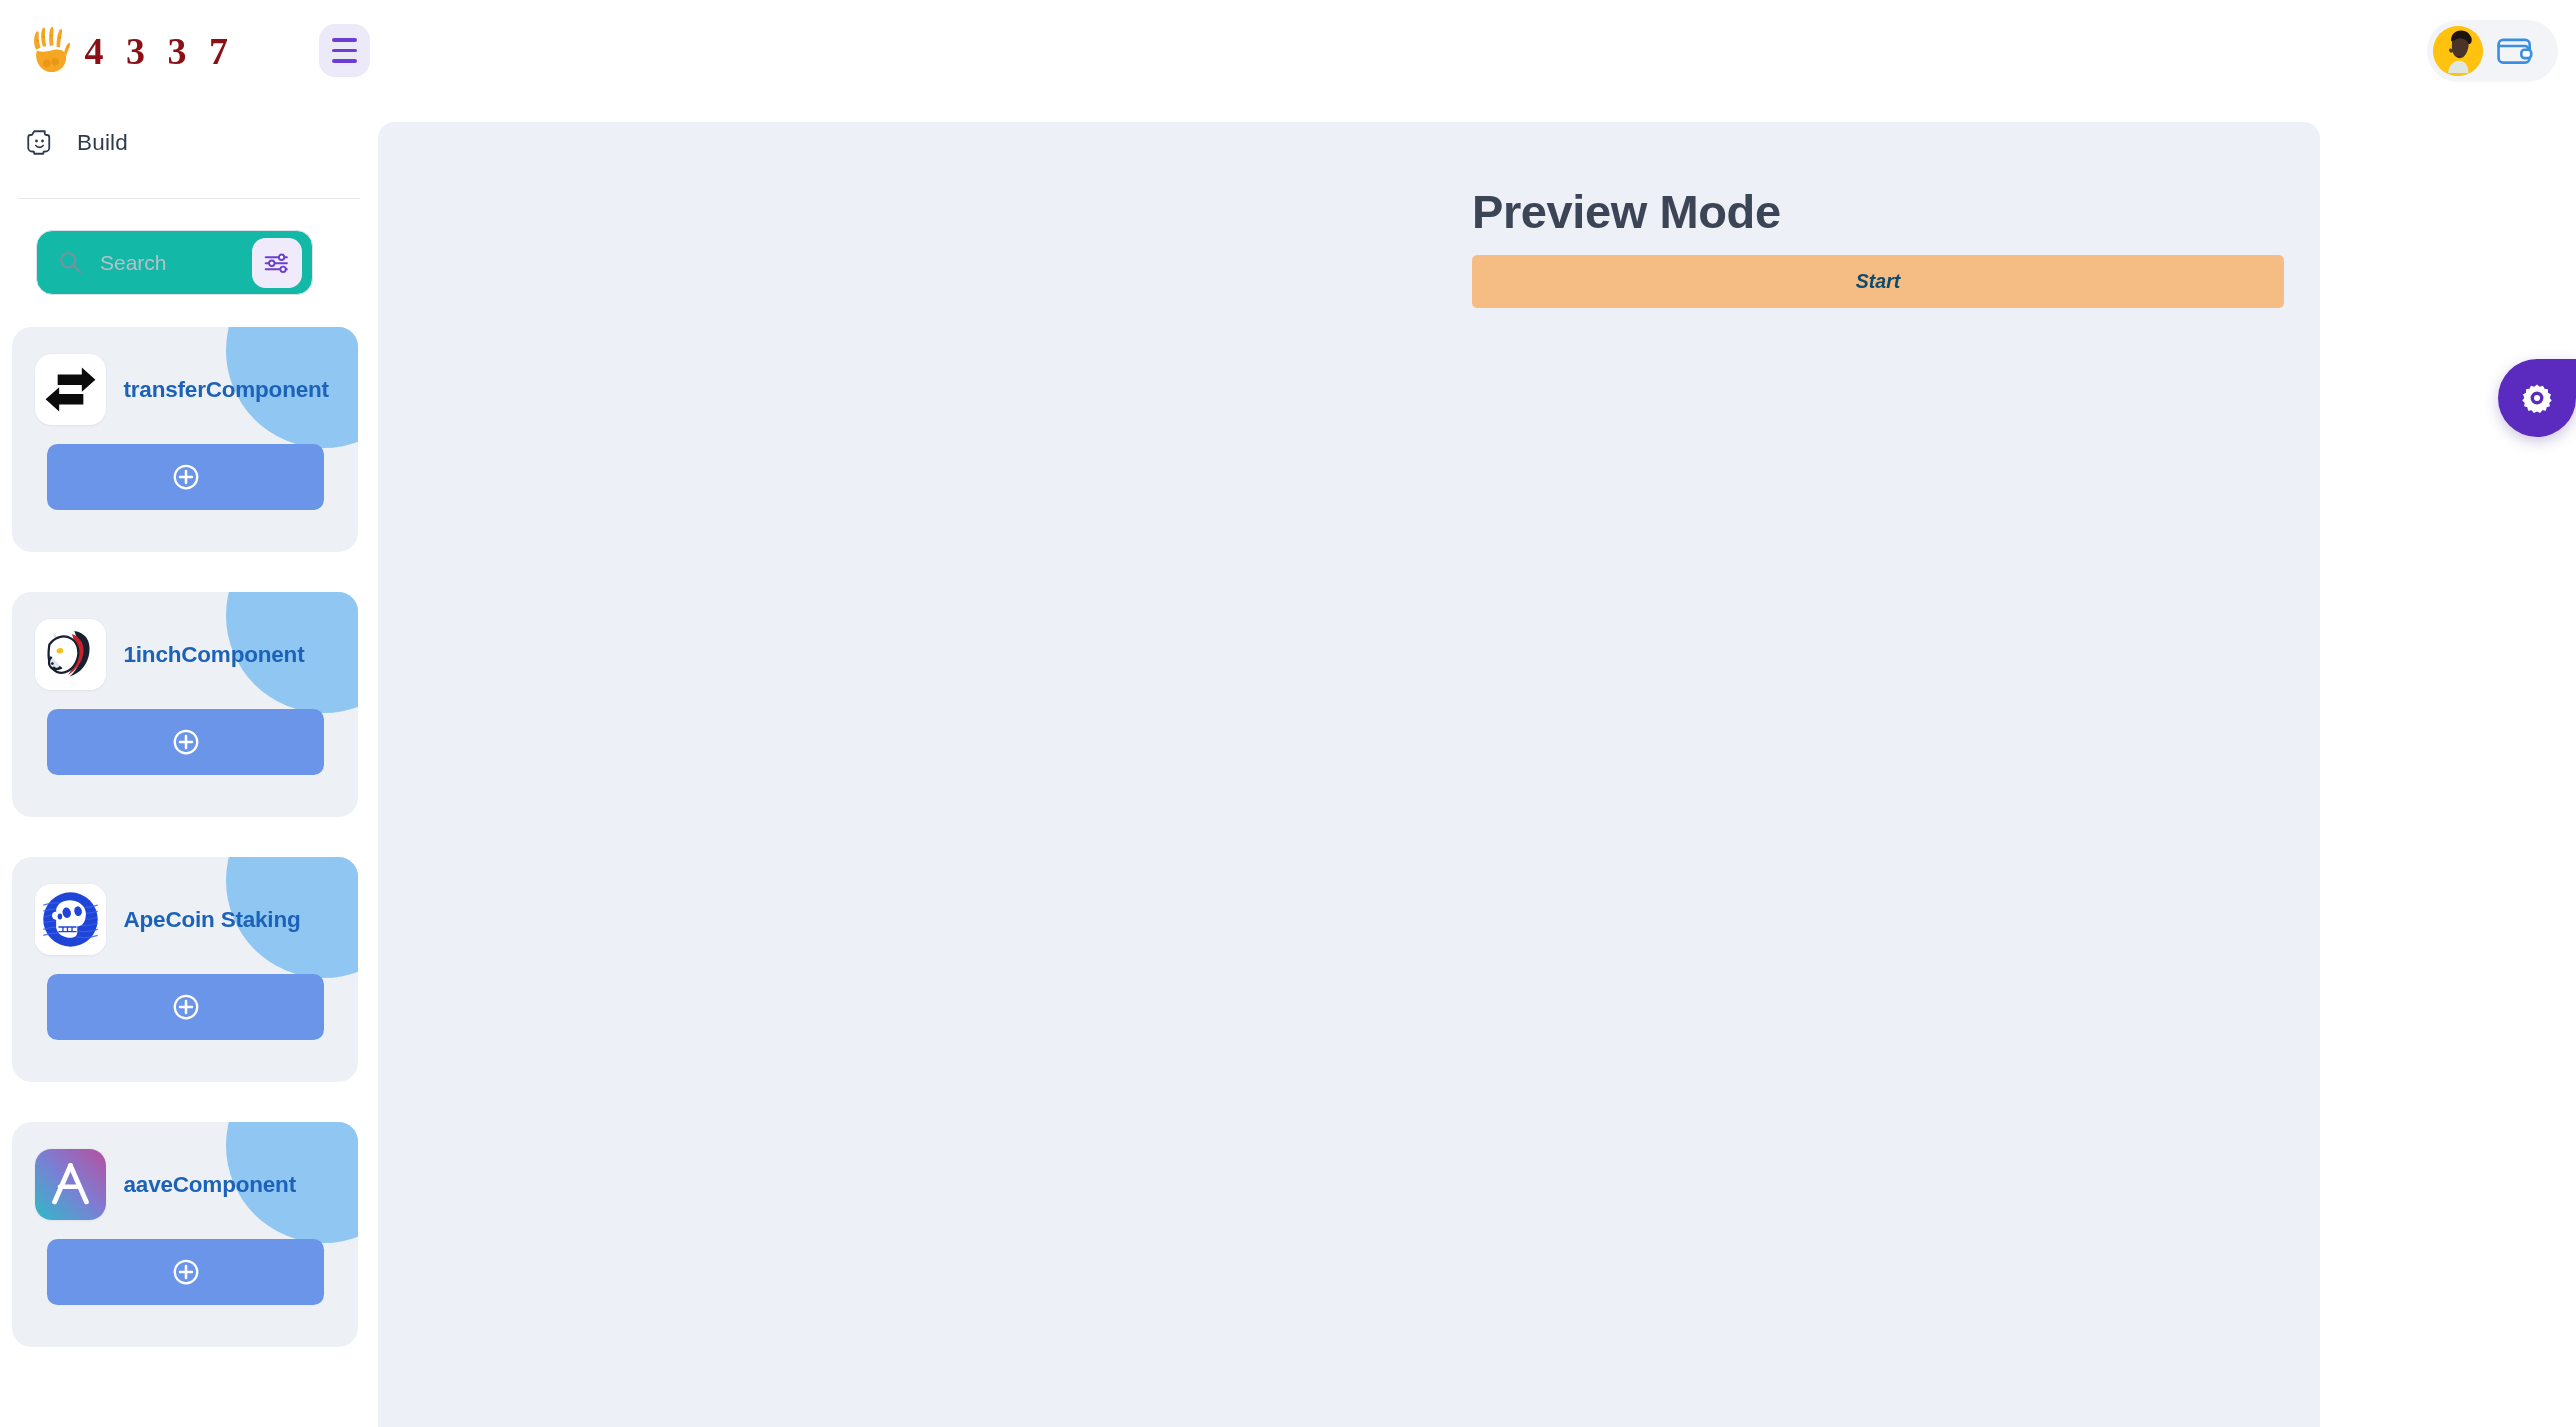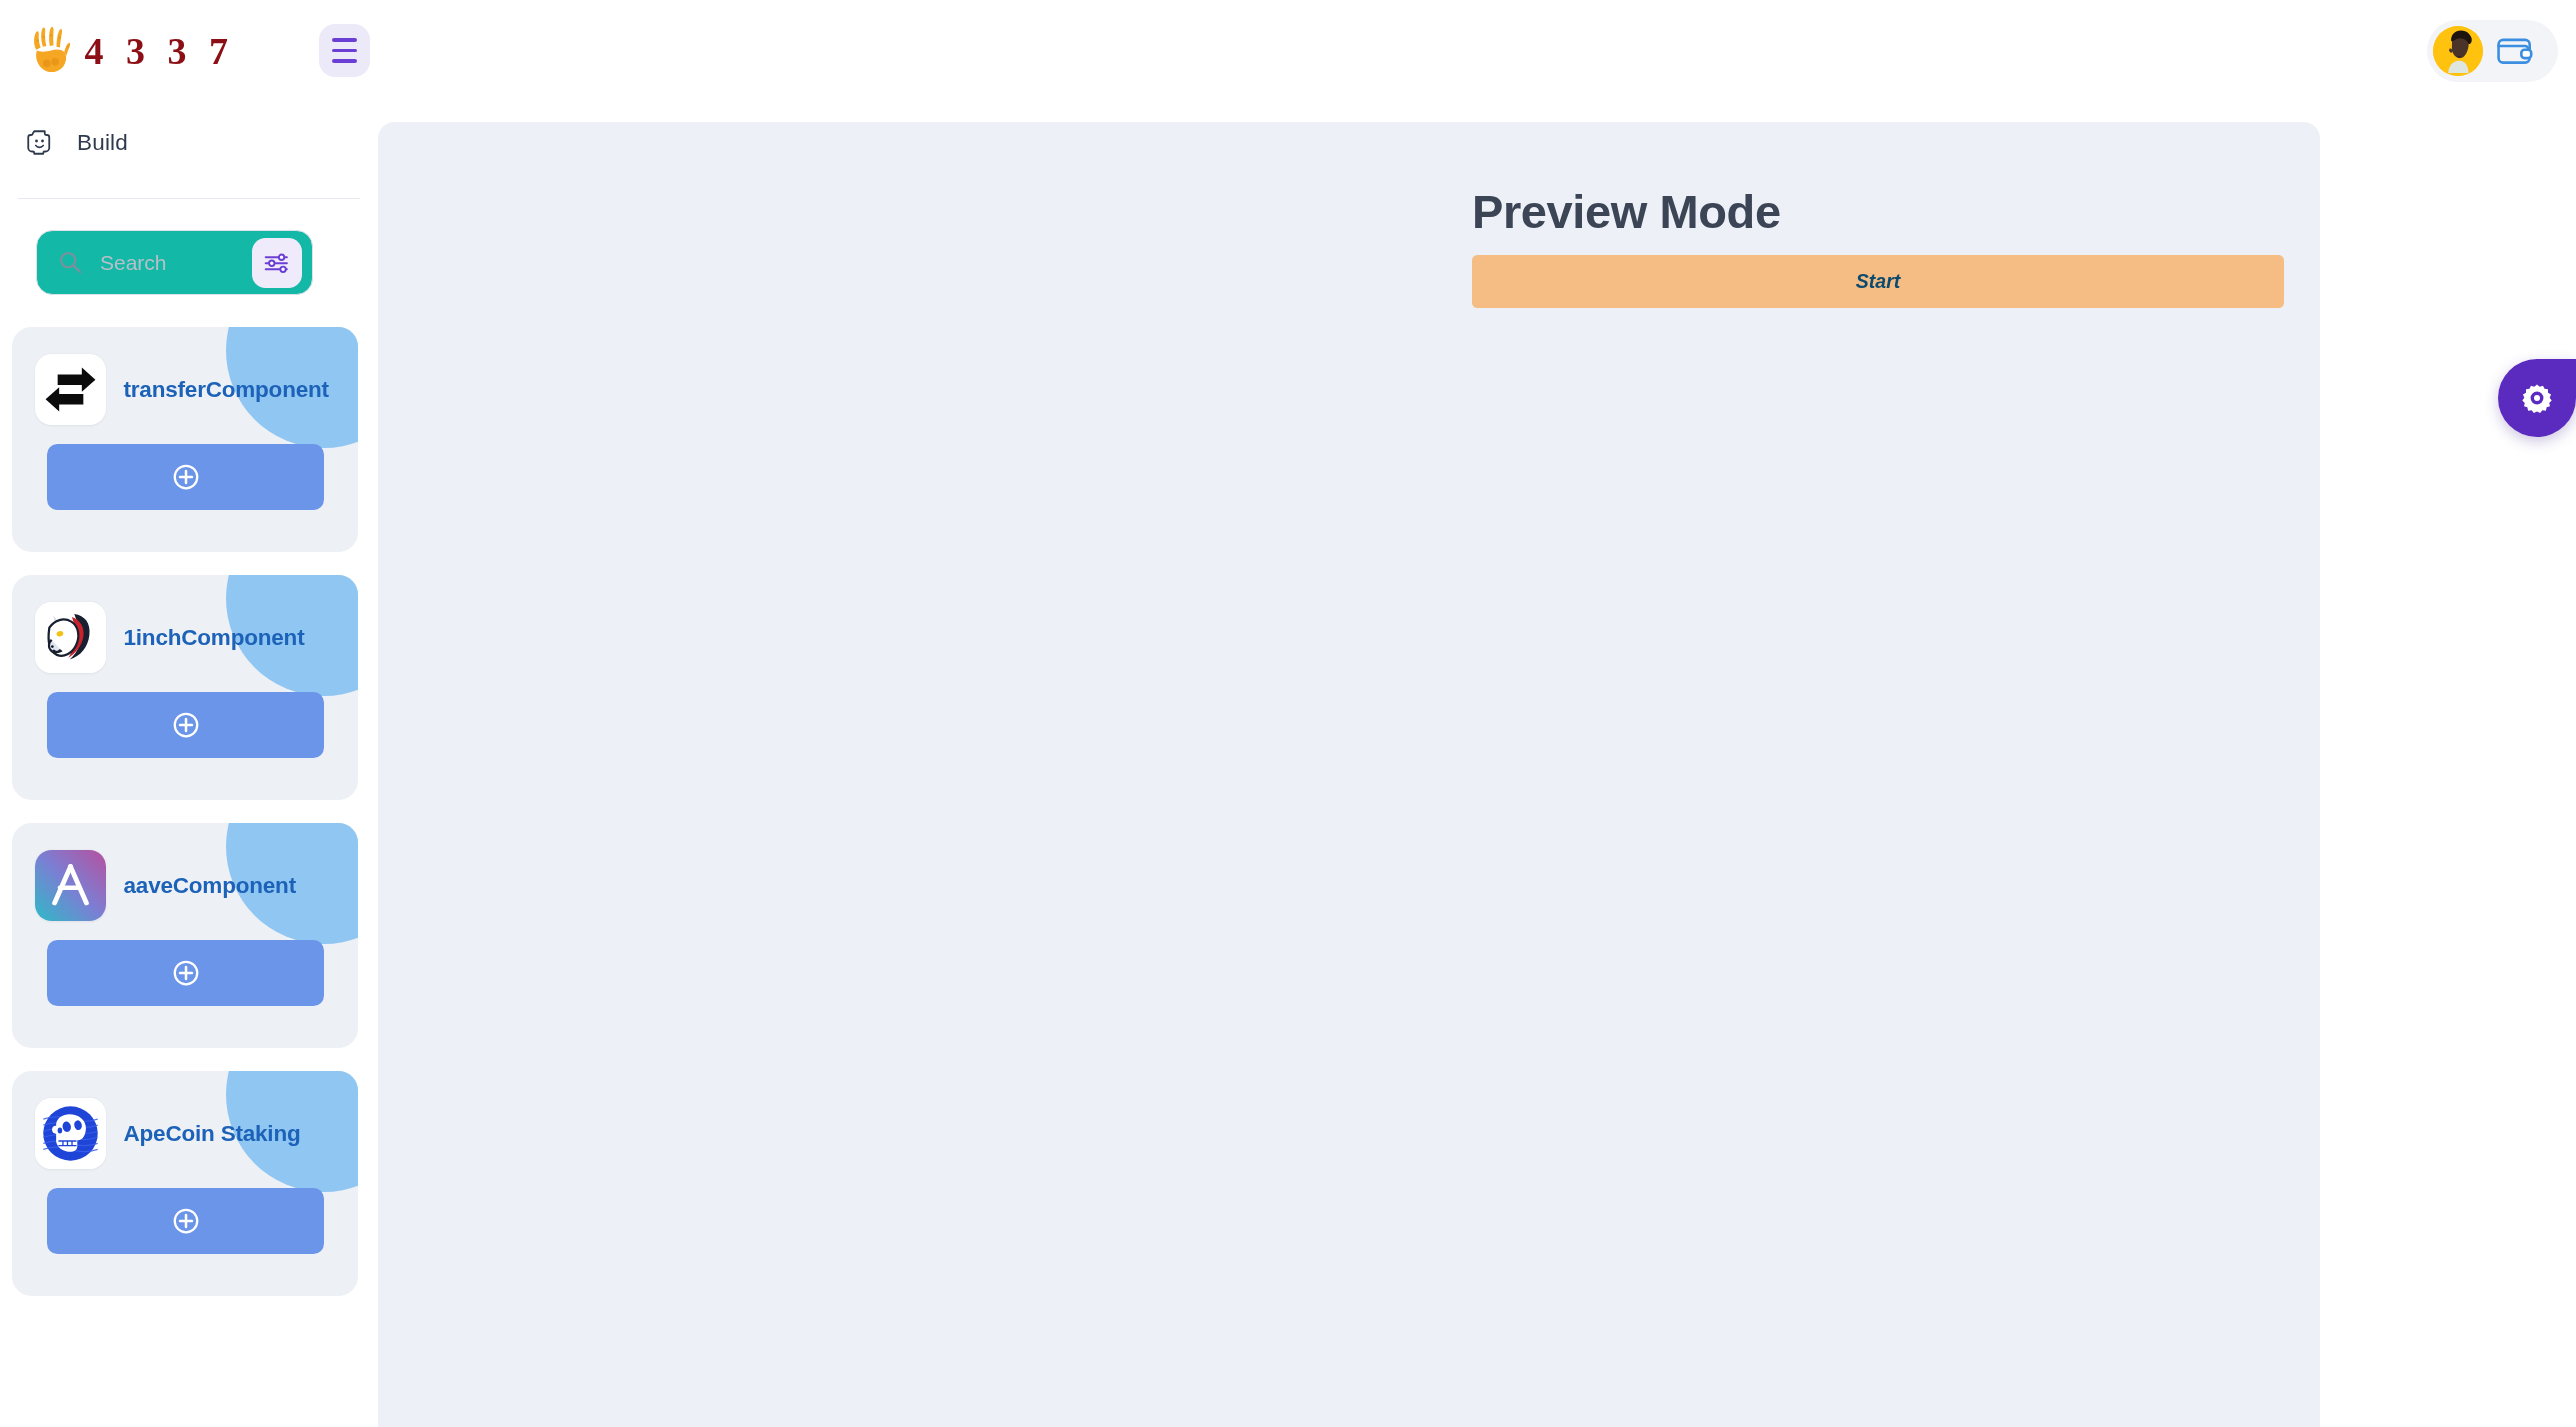--- a/index.html
+++ b/index.html
@@ -171,21 +171,21 @@
     cursor: pointer;
   }
   .filter-btn svg { width: 28.6px; height: 28.6px; display: block; }
 
   
   .card-list {
     margin-top: 32px;
     padding: 0 18px 0 12px;
     display: flex;
     flex-direction: column;
-    gap: 23px;
+    gap: 40px;
   }
   .comp-card {
     position: relative;
     width: 346px;
     height: 225px;
     border-radius: 19.5px;
     background: #edf0f5;
     overflow: hidden;
     flex: none;
   }
@@ -423,48 +423,20 @@
             <path d="M49 20 C60 24 66 34 64 46 C62 58 54 68 44 74 C52 62 56 50 54 40 C52 30 50 24 49 20 Z" fill="#c9222b"></path>
             <path d="M45 24 C54 28 58 38 56 48 C54 58 48 66 40 72 C46 62 49 52 47 43 C45 33 45 27 45 24 Z" fill="#b9c2cf"></path>
             <path d="M19 34 C26 24 38 20 48 26 C58 32 60 46 54 58 C49 68 38 74 29 70 C20 66 16 54 19 34 Z" fill="#ffffff" stroke="#18202f" stroke-width="3"></path>
             <path d="M22 50 C18 54 17 60 21 64 C25 68 31 67 34 63" fill="#e2e7ee" stroke="#18202f" stroke-width="3"></path>
             <ellipse cx="33" cy="42" rx="4.6" ry="3.4" fill="#f2c21a" transform="rotate(-18 33 42)"></ellipse>
             <circle cx="23" cy="59" r="1.8" fill="#18202f"></circle>
             <path d="M25 64 q5 4 10 1" stroke="#18202f" stroke-width="2.4" fill="none" stroke-linecap="round"></path>
           </svg>
         </div>
         <div class="card-title">1inchComponent</div>
-      </div>
-      <button class="add-btn">
-        <svg viewBox="0 0 48 48" fill="none">
-          <circle cx="24" cy="24" r="15" stroke="#ffffff" stroke-width="3"></circle>
-          <path d="M24 16 V32 M16 24 H32" stroke="#ffffff" stroke-width="3.4" stroke-linecap="round"></path>
-        </svg>
-      </button>
-    </div>
-
-    <div class="comp-card">
-      <div class="corner-blob"></div>
-      <div class="card-head">
-        <div class="logo-tile">
-          <svg viewBox="0 0 94 94">
-            <defs>
-              <linearGradient id="aaveGrad" x1="0" y1="1" x2="1" y2="0">
-                <stop offset="0" stop-color="#2ebac6"></stop>
-                <stop offset="0.5" stop-color="#7b7fd4"></stop>
-                <stop offset="1" stop-color="#b6509e"></stop>
-              </linearGradient>
-            </defs>
-            <rect width="94" height="94" fill="url(#aaveGrad)"></rect>
-            <path d="M47 22 L68 70" stroke="#ffffff" stroke-width="6.5" stroke-linecap="round" fill="none"></path>
-            <path d="M47 22 L26 70" stroke="#ffffff" stroke-width="6.5" stroke-linecap="round" fill="none"></path>
-            <path d="M33 50 H56" stroke="#ffffff" stroke-width="6" stroke-linecap="round"></path>
-          </svg>
-        </div>
-        <div class="card-title">aaveComponent</div>
       </div>
       <button class="add-btn">
         <svg viewBox="0 0 48 48" fill="none">
           <circle cx="24" cy="24" r="15" stroke="#ffffff" stroke-width="3"></circle>
           <path d="M24 16 V32 M16 24 H32" stroke="#ffffff" stroke-width="3.4" stroke-linecap="round"></path>
         </svg>
       </button>
     </div>
 
     <div class="comp-card">
@@ -497,20 +469,48 @@
         <div class="card-title">ApeCoin Staking</div>
       </div>
       <button class="add-btn">
         <svg viewBox="0 0 48 48" fill="none">
           <circle cx="24" cy="24" r="15" stroke="#ffffff" stroke-width="3"></circle>
           <path d="M24 16 V32 M16 24 H32" stroke="#ffffff" stroke-width="3.4" stroke-linecap="round"></path>
         </svg>
       </button>
     </div>
 
+    <div class="comp-card">
+      <div class="corner-blob"></div>
+      <div class="card-head">
+        <div class="logo-tile">
+          <svg viewBox="0 0 94 94">
+            <defs>
+              <linearGradient id="aaveGrad" x1="0" y1="1" x2="1" y2="0">
+                <stop offset="0" stop-color="#2ebac6"></stop>
+                <stop offset="0.5" stop-color="#7b7fd4"></stop>
+                <stop offset="1" stop-color="#b6509e"></stop>
+              </linearGradient>
+            </defs>
+            <rect width="94" height="94" fill="url(#aaveGrad)"></rect>
+            <path d="M47 22 L68 70" stroke="#ffffff" stroke-width="6.5" stroke-linecap="round" fill="none"></path>
+            <path d="M47 22 L26 70" stroke="#ffffff" stroke-width="6.5" stroke-linecap="round" fill="none"></path>
+            <path d="M33 50 H56" stroke="#ffffff" stroke-width="6" stroke-linecap="round"></path>
+          </svg>
+        </div>
+        <div class="card-title">aaveComponent</div>
+      </div>
+      <button class="add-btn">
+        <svg viewBox="0 0 48 48" fill="none">
+          <circle cx="24" cy="24" r="15" stroke="#ffffff" stroke-width="3"></circle>
+          <path d="M24 16 V32 M16 24 H32" stroke="#ffffff" stroke-width="3.4" stroke-linecap="round"></path>
+        </svg>
+      </button>
+    </div>
+
   </div>
 </div>
 
 <div class="main-panel">
   <div class="preview-title">Preview Mode</div>
   <button class="start-btn">Start</button>
 </div>
 
 <button class="settings-fab">
   <svg viewBox="0 0 48 48" fill="none">

